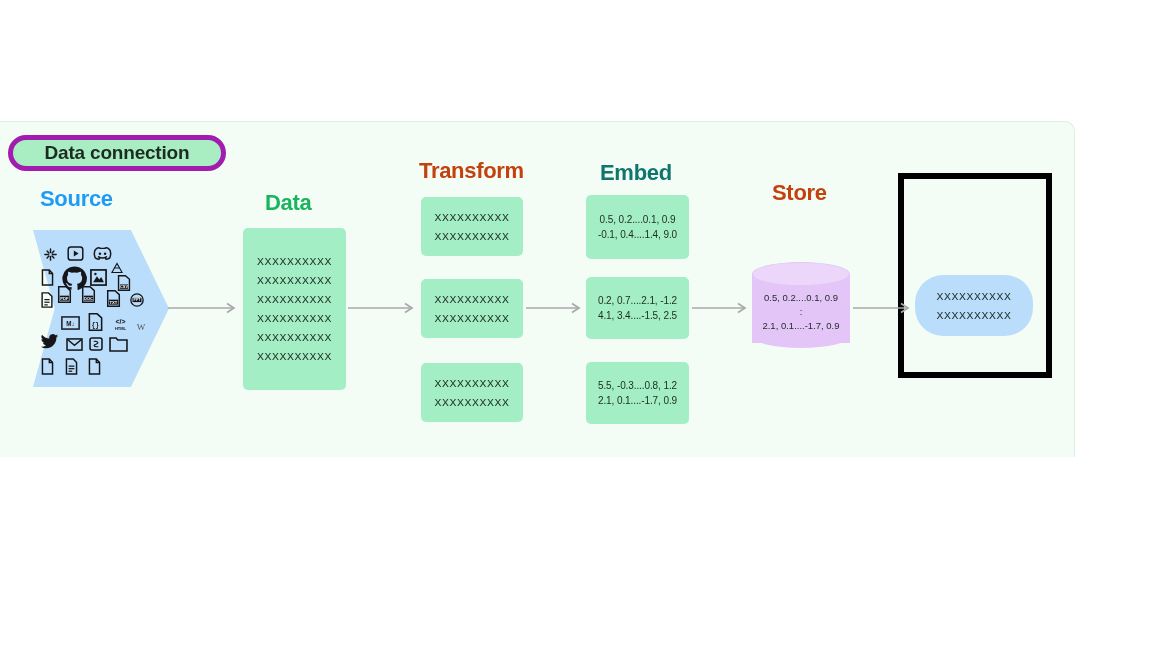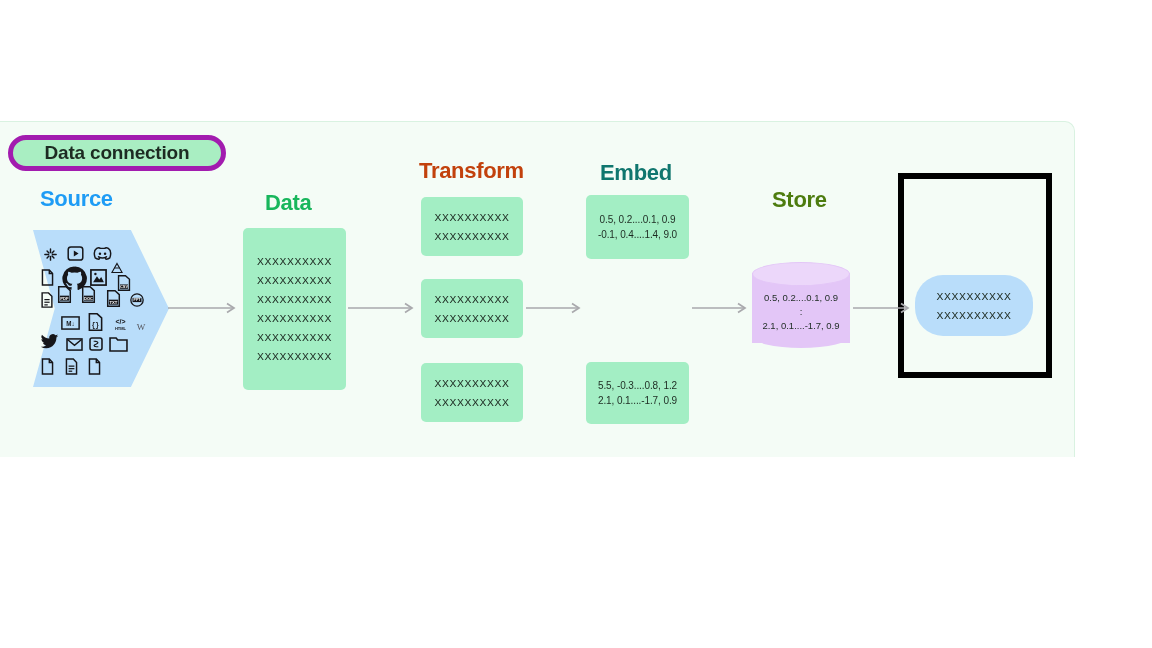--- a/index.html
+++ b/index.html
@@ -60,21 +60,21 @@
     position: absolute;
     font-size: 22px;
     font-weight: bold;
     white-space: nowrap;
     letter-spacing: -0.3px;
   }
   .h-source    { left: 40px;  top: 186px; color: #1e9cf5; }
   .h-load      { left: 265px; top: 190px; color: #18b65c; }
   .h-transform { left: 419px; top: 158px; color: #c2410c; }
   .h-embed     { left: 600px; top: 160px; color: #0f766e; }
-  .h-store     { left: 772px; top: 187px; color: #4d7c0f; }
+  .h-store     { left: 772px; top: 180px; color: #c2410c; }
   .h-retrieve  { left: 932px; top: 186px; color: #1e9cf5; }
 
   
   .source-shape {
     position: absolute;
     left: 33px;
     top: 230px;
     width: 136px;
     height: 157px;
     background: #b9ddfa;
@@ -426,20 +426,24 @@
   </div>
   <div class="box box-tr-3">
     <div class="line">XXXXXXXXXX</div>
     <div class="line">XXXXXXXXXX</div>
   </div>
 
   <div class="box box-em-1">
     <div class="vecline">0.5, 0.2....0.1, 0.9</div>
     <div class="vecline">-0.1, 0.4....1.4, 9.0</div>
   </div>
+  <div class="box box-em-2">
+    <div class="vecline">0.2, 0.7....2.1, -1.2</div>
+    <div class="vecline">4.1, 3.4....-1.5, 2.5</div>
+  </div>
   <div class="box box-em-3">
     <div class="vecline">5.5, -0.3....0.8, 1.2</div>
     <div class="vecline">2.1, 0.1....-1.7, 0.9</div>
   </div>
 
   <div class="cylinder">
     <div class="cyl-bottom"></div>
     <div class="cyl-body"></div>
     <div class="cyl-top"></div>
     <div class="cyl-text">

